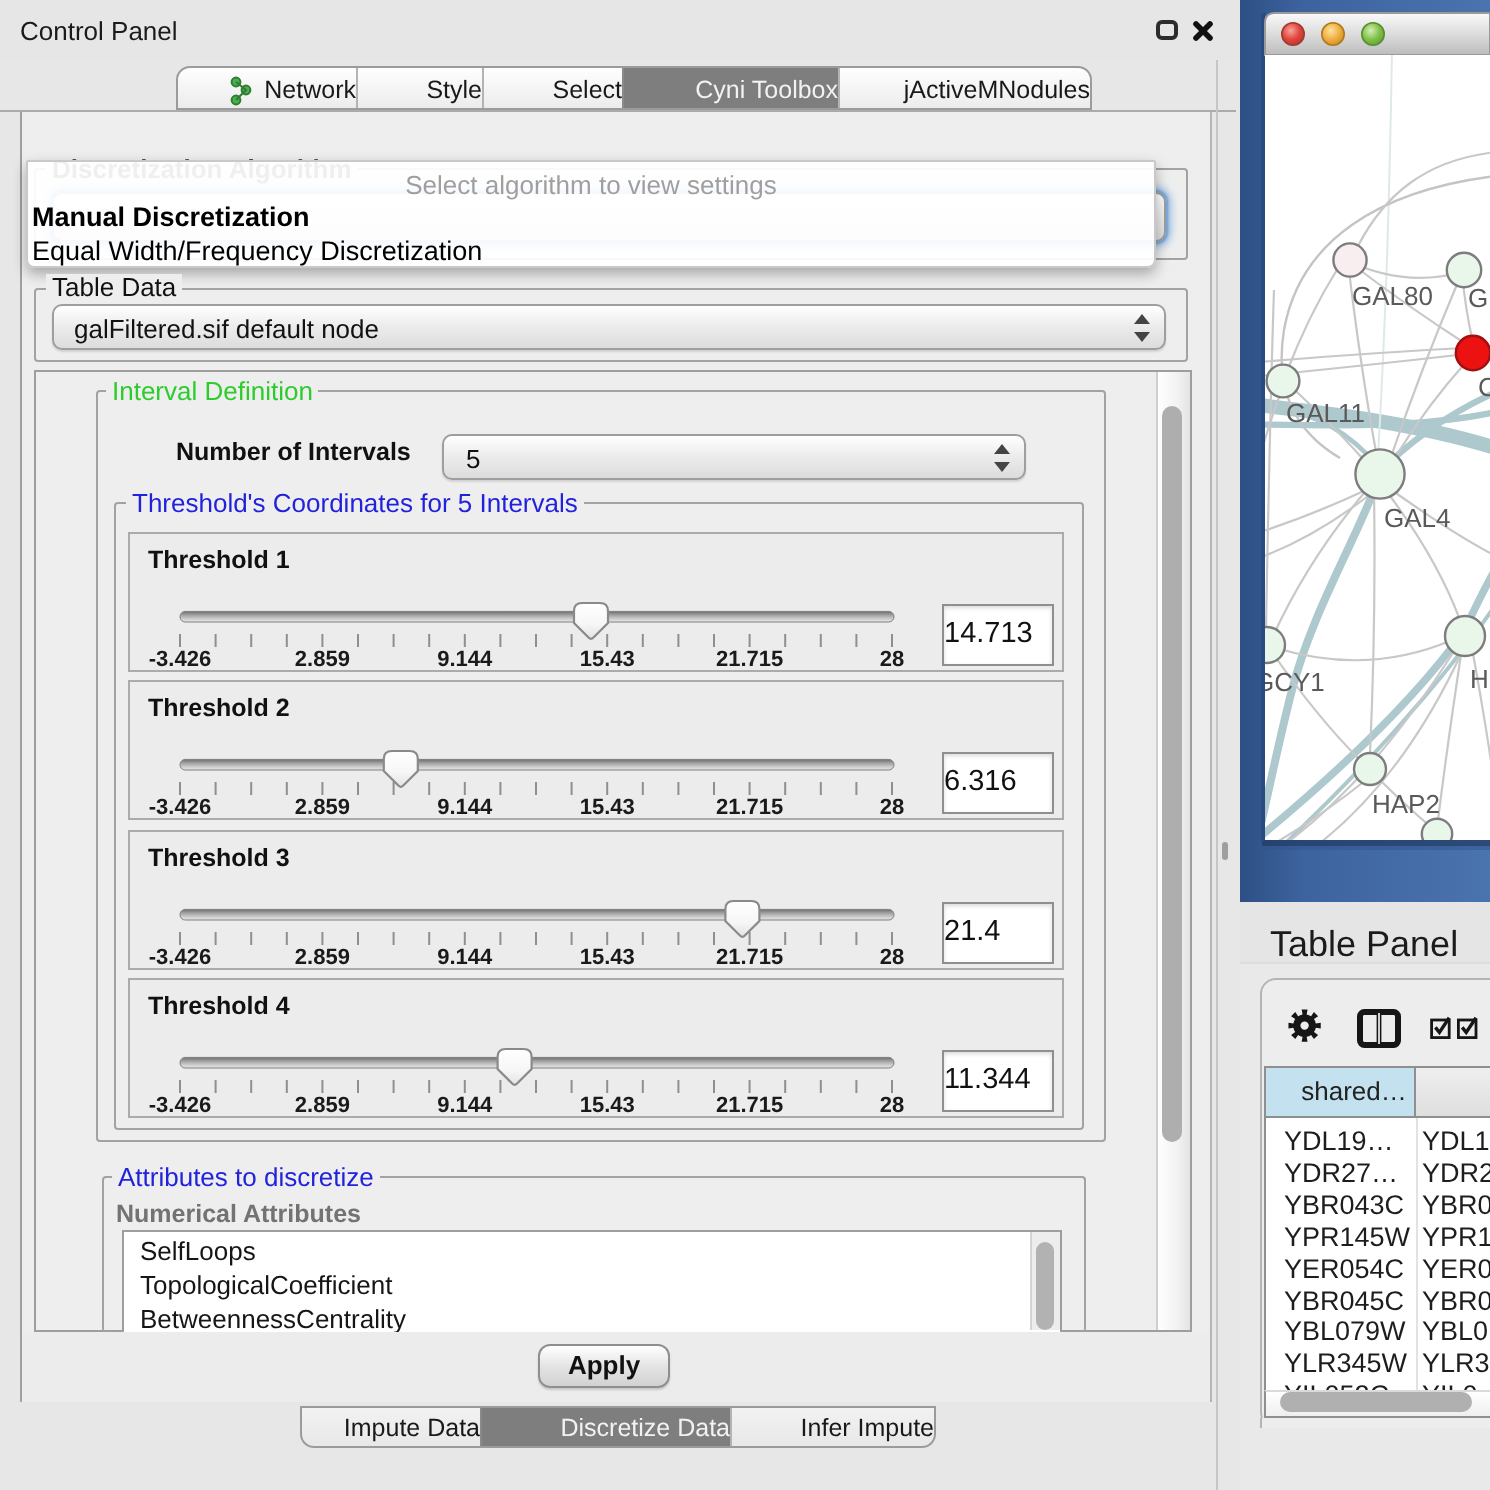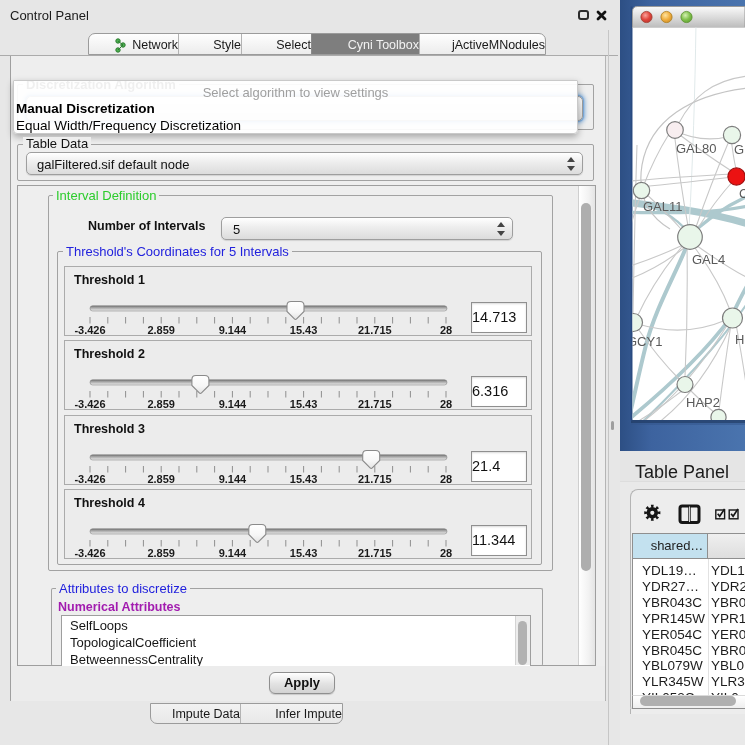--- a/index.html
+++ b/index.html
@@ -276,34 +276,35 @@
       <div class="tick" style="left:96.2px">2.859</div>
       <div class="tick" style="left:167.4px">9.144</div>
       <div class="tick" style="left:238.6px">15.43</div>
       <div class="tick" style="left:309.8px">21.715</div>
       <div class="tick" style="left:381.0px">28</div>
       <div class="vbox">11.344</div>
     </div>
 
 <div class="grp" style="left:51px;top:588px;width:492px;height:78px;border-bottom:none"></div>
 <div class="gt" style="left:56px;top:582px;color:#2222dd">Attributes to discretize</div>
-<div class="ab" style="left:58px;top:600px;font-size:12.5px;font-weight:bold;color:#a21caf">Numerical Attributes</div>
+<div class="ab" style="left:58px;top:600px;font-size:12.5px;font-weight:bold;color:#737373">Numerical Attributes</div>
 <div class="ab" style="left:61px;top:615px;width:470px;height:60px;background:#fff;border:1px solid #9e9e9e">
   <div class="li" style="top:2px">SelfLoops</div>
   <div class="li" style="top:19px">TopologicalCoefficient</div>
   <div class="li" style="top:36px">BetweennessCentrality</div>
   <div style="position:absolute;right:0;top:0;width:15px;height:49px;background:#ededed;border-left:1px solid #d4d4d4"></div>
   <div style="position:absolute;right:3px;top:5px;width:9px;height:44px;background:#b2b2b2;border-radius:4.5px"></div>
 </div>
 
 <div class="ab" style="left:11px;top:666px;width:594px;height:35px;background:#ececec"></div>
 <div class="ab" style="left:269px;top:672px;width:66px;height:22px;border:1px solid #8f8f8f;border-radius:6px;background:linear-gradient(#ffffff,#e2e2e2 55%,#d2d2d2);box-shadow:0 1px 1px rgba(0,0,0,.15);font-size:13px;font-weight:bold;color:#111;text-align:center;line-height:19px">Apply</div>
 
 <div class="ab" style="left:150px;top:703px;height:21px;display:flex;border:1px solid #9b9b9b;border-radius:0 0 7px 7px;overflow:hidden;background:linear-gradient(#f2f2f2,#e8e8e8);font-size:12.5px;color:#191919">
   <div class="tb" style="border-left:none;height:19px;width:89px">Impute Data</div>
+  <div class="tb" style="background:#7e7e7e;color:#f2f2f2;height:19px;border-left:1px solid #8a8a8a;width:125px">Discretize Data</div>
   <div class="tb" style="height:19px;width:102px">Infer Impute</div>
 </div>
 
 <div class="ab" style="left:608px;top:30px;width:1px;height:715px;background:#c6c6c6"></div>
 
 <svg class="ab" style="left:620px;top:0" width="125" height="451" viewBox="620 0 125 451">
 <defs>
 <linearGradient id="dbg" x1="0" y1="0" x2="1" y2="0">
           <stop offset="0" stop-color="#2d4f84"></stop>
           <stop offset=".25" stop-color="#3d639f"></stop>

